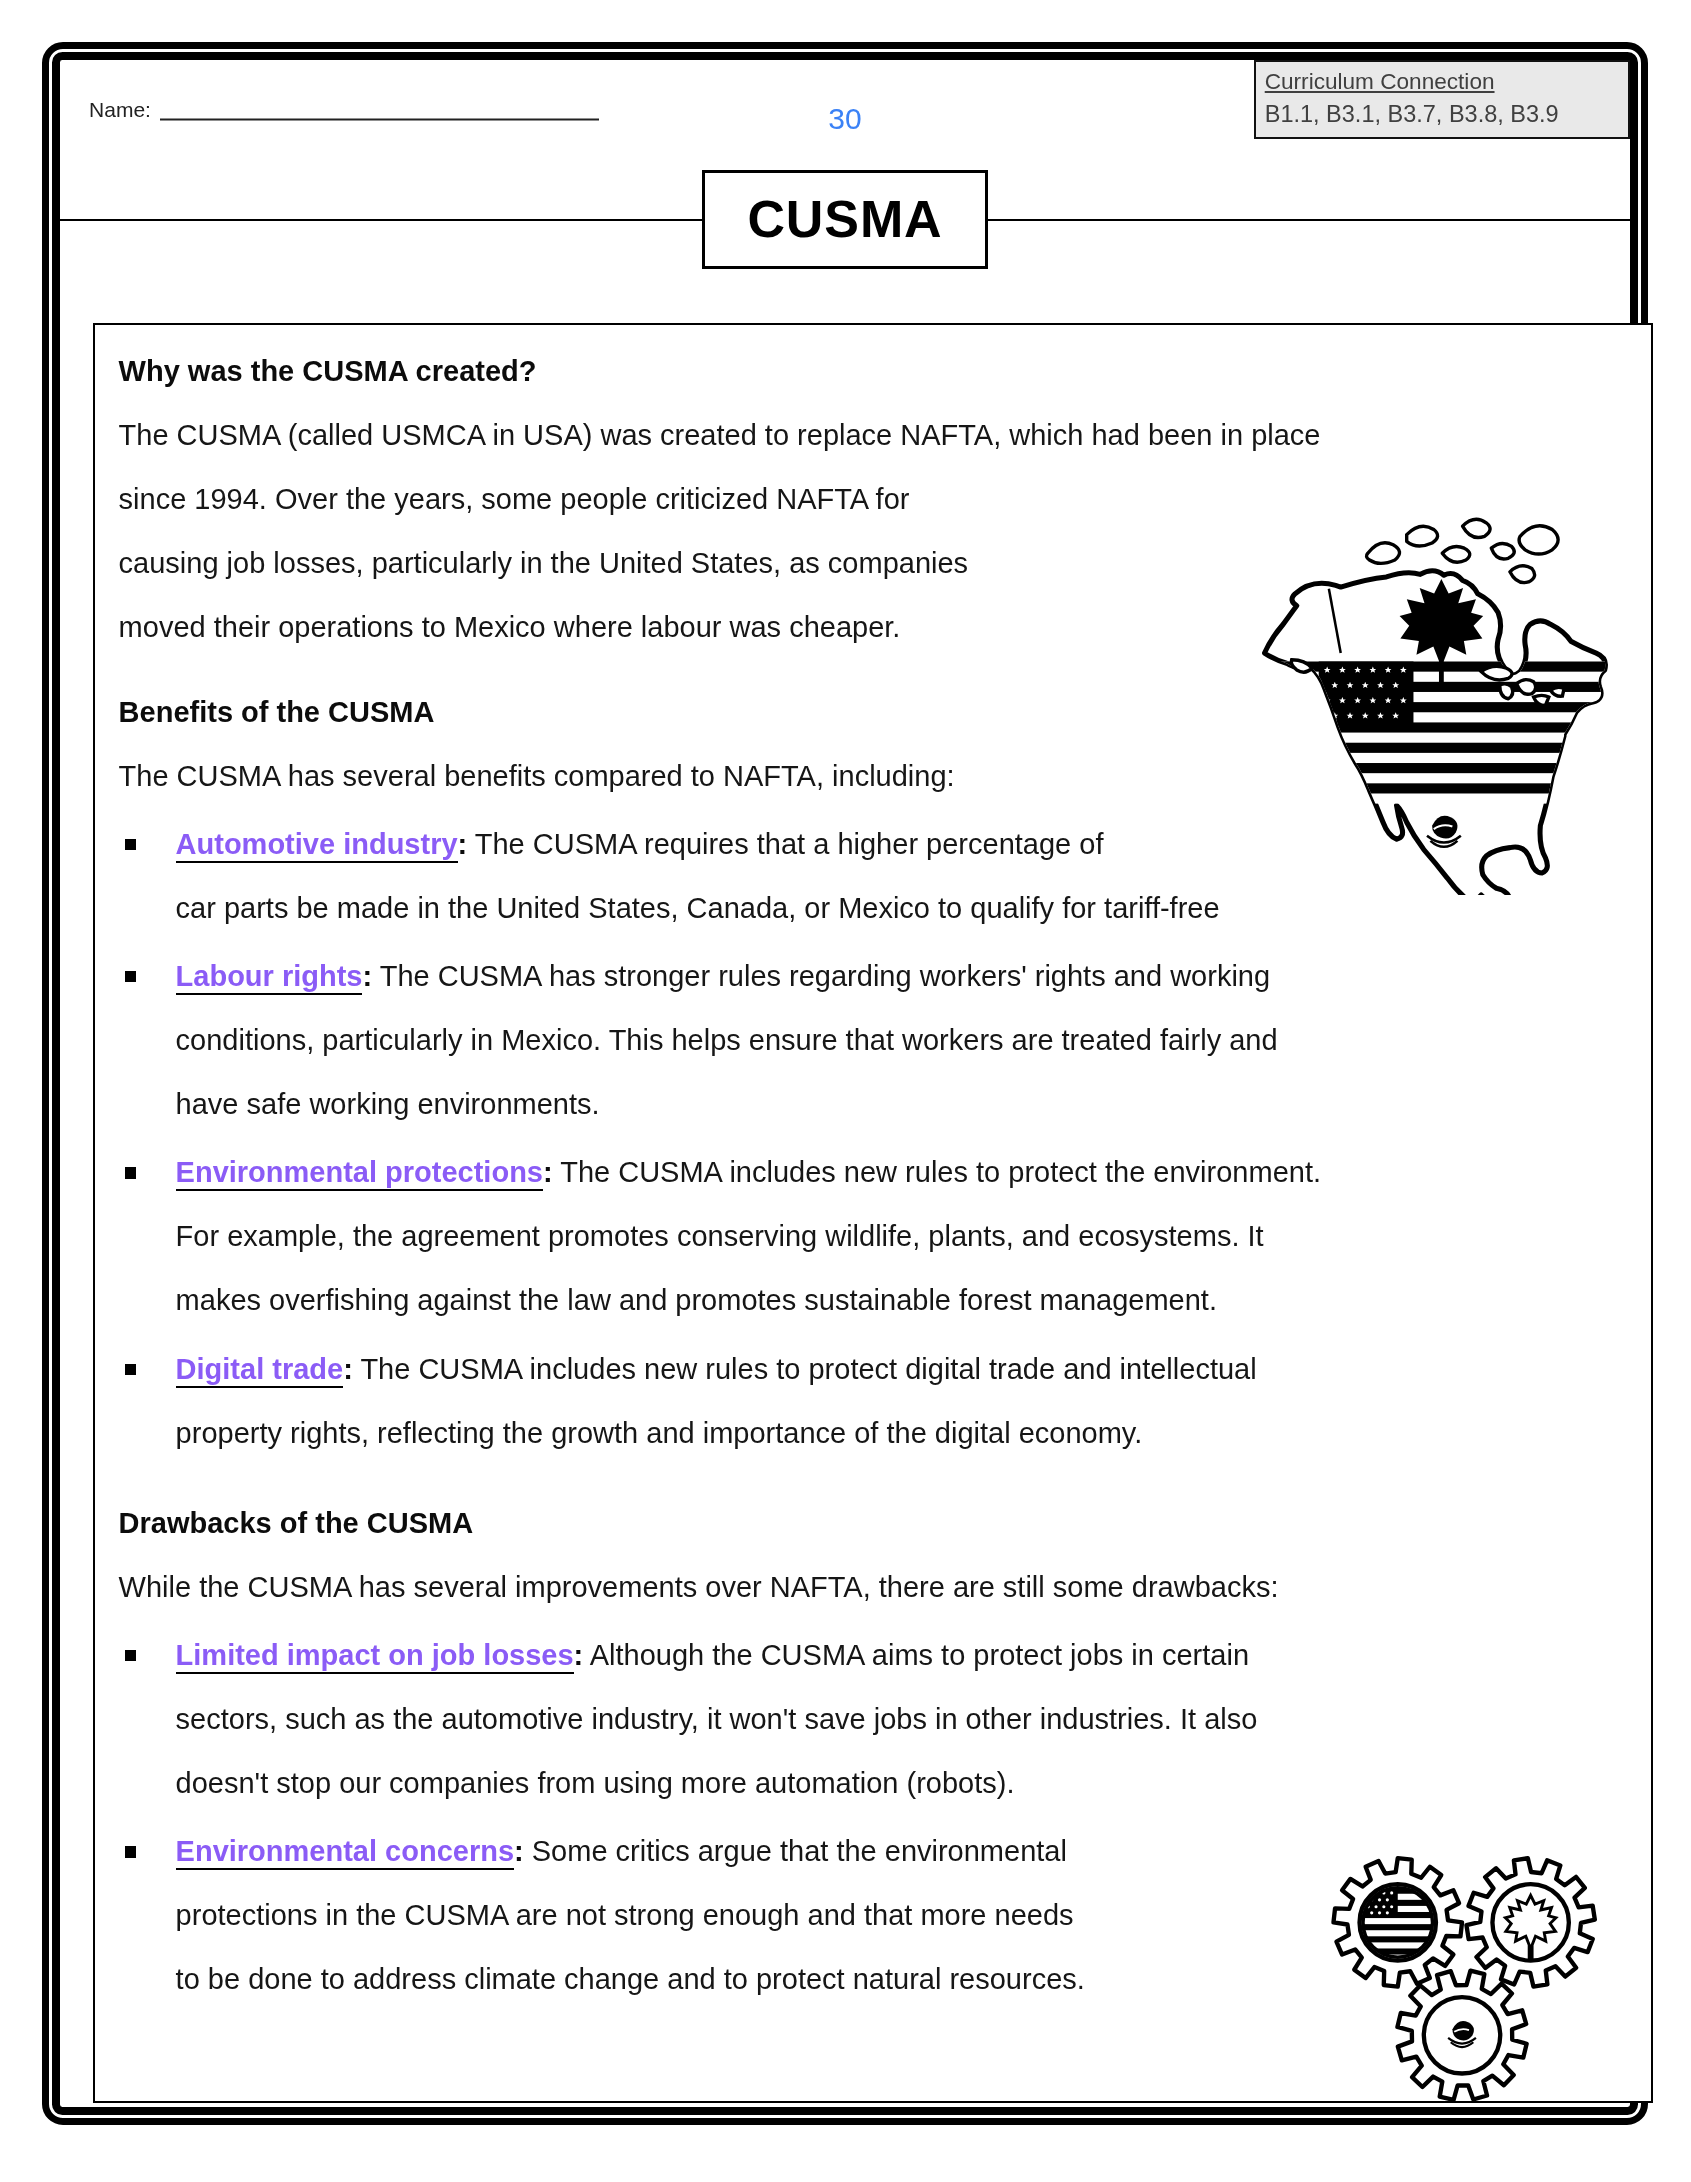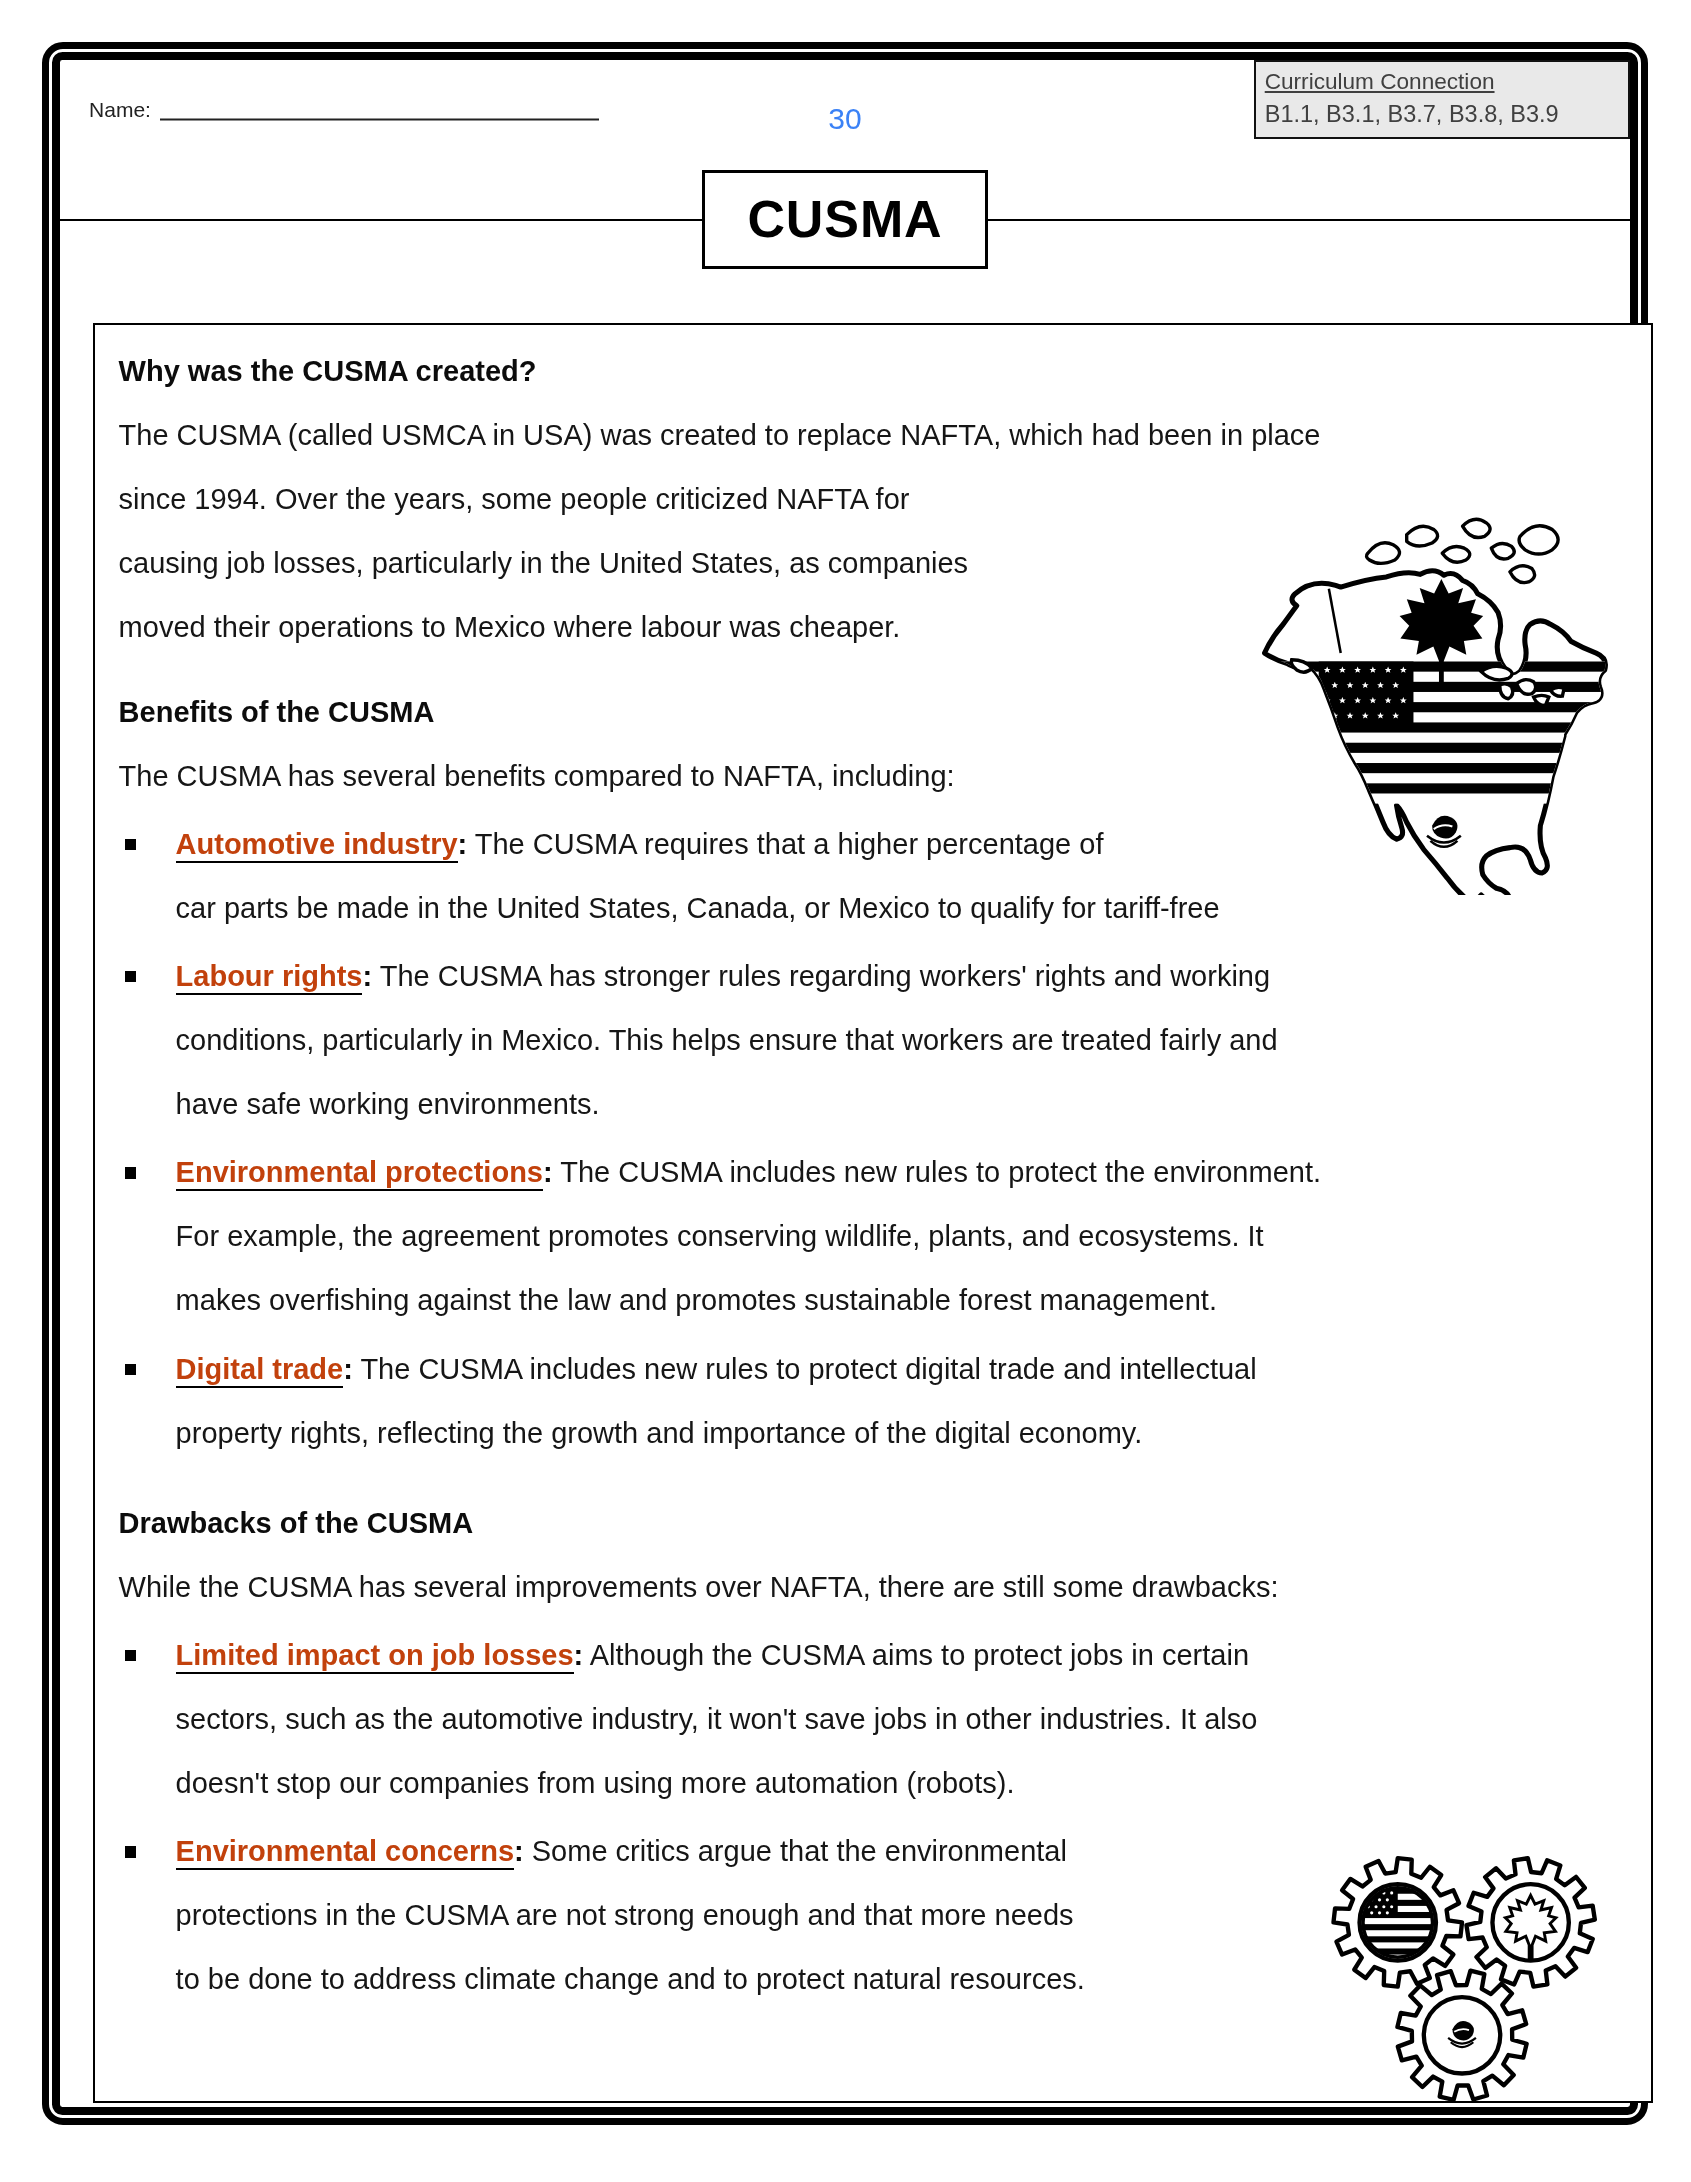--- a/index.html
+++ b/index.html
@@ -41,21 +41,21 @@
   .content-inner{position:relative;width:100%;height:100%;}
 
   .tline{line-height:64px;font-size:29px;white-space:nowrap;color:#161616;}
   .heading{font-weight:700;color:#0c0c0c;}
   .sec-gap{margin-top:21px;}
   .sec-gap-lg{margin-top:26px;}
 
   .bullet{display:flex;margin-top:4.3px;}
   .b-marker{width:57px;flex:none;}
   .b-sq{display:block;width:11.3px;height:11.3px;background:#000;margin:27px 0 0 6px;}
-  .b-lead{font-weight:700;border-bottom:2.6px solid #000;padding-bottom:0.9px;color:#c2410c;}
+  .b-lead{font-weight:700;border-bottom:2.6px solid #000;padding-bottom:0.9px;color:#8b5cf6;}
   .b-colon{font-weight:700;color:#0c0c0c;}
 
   .map-figure{position:absolute;left:1120px;top:133px;width:376px;height:423px;}
   .gears-figure{position:absolute;left:1211px;top:1512px;width:271px;height:254px;}
 
   
   .footer{position:absolute;left:63px;right:64px;top:2134px;display:flex;
           justify-content:space-between;font-size:27px;color:#8f8f8f;}
 </style>
 </head>

